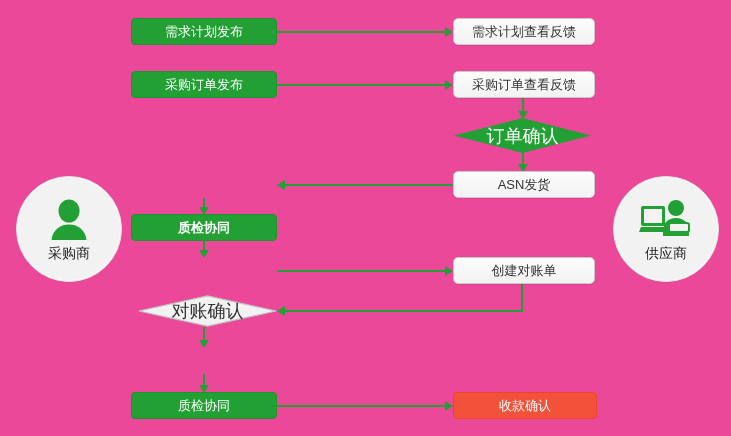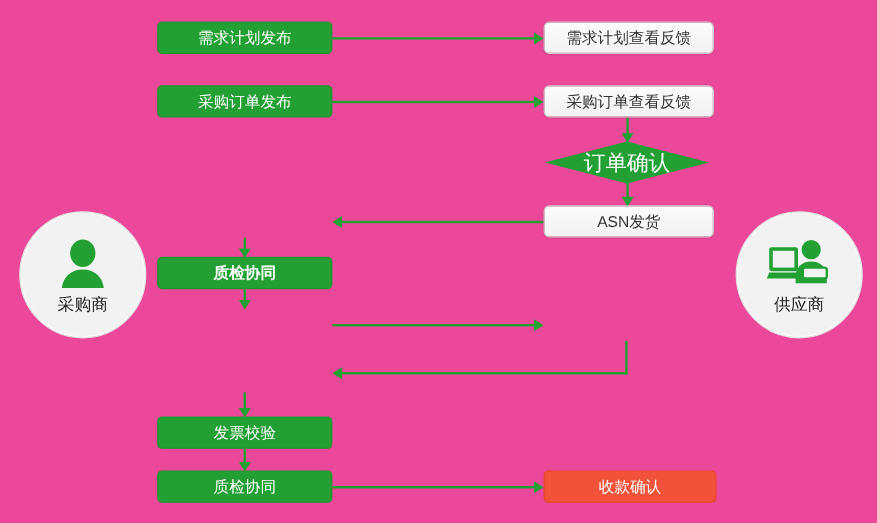--- a/index.html
+++ b/index.html
@@ -194,25 +194,31 @@
   <div class="node grey" style="left:453px; top:171px; width:142px; height:27px;">
     <span>ASN发货</span>
   </div>
 
 
   <div class="node green" style="left:131px; top:214px; width:146px; height:27px;font-weight:bold;">
     <span>质检协同</span>
   </div>
 
 
-
-
-  <div class="node green" style="left:131px; top:347px; width:146px; height:27px;">
-    <span>发票校验</span>
-  </div>
+  <div class="node grey" style="left:453px; top:257px; width:142px; height:27px;">
+    <span>创建对账单</span>
+  </div>
+
+  <div class="diamond white-d" style="left:138px; top:295px; width:139px; height:32px;">
+    <svg width="139" height="32" viewBox="0 0 139 32">
+      <polygon points="69.5,0.8 138.2,16 69.5,31.2 0.8,16" fill="#f2f2f2" stroke="#c0c0c0" stroke-width="1.2"></polygon>
+    </svg>
+    <div class="dlabel">对账确认</div>
+  </div>
+
 
   <div class="node green" style="left:131px; top:392px; width:146px; height:27px;">
     <span>质检协同</span>
   </div>
 
   <div class="node red" style="left:453px; top:392px; width:144px; height:27px;">
     <span>收款确认</span>
   </div>
 
   <div class="actor" style="left:16px; top:176px;">

